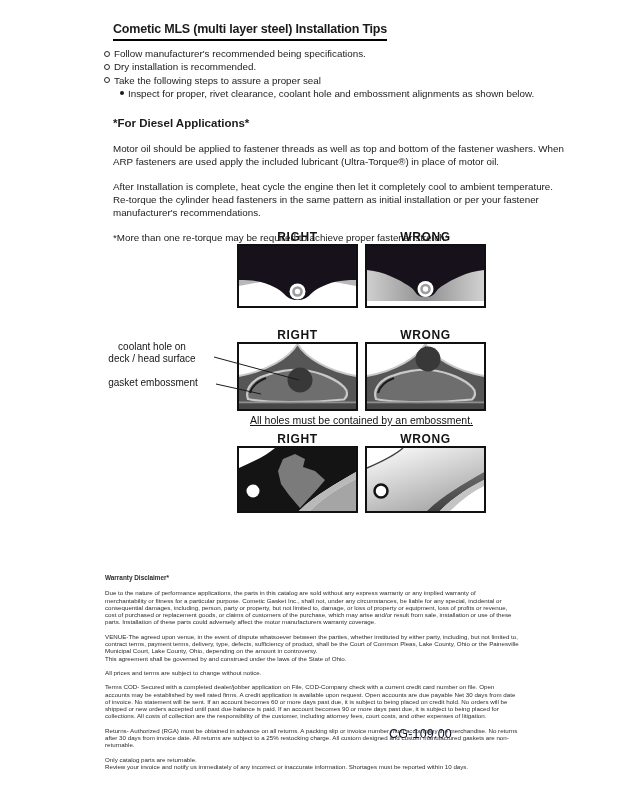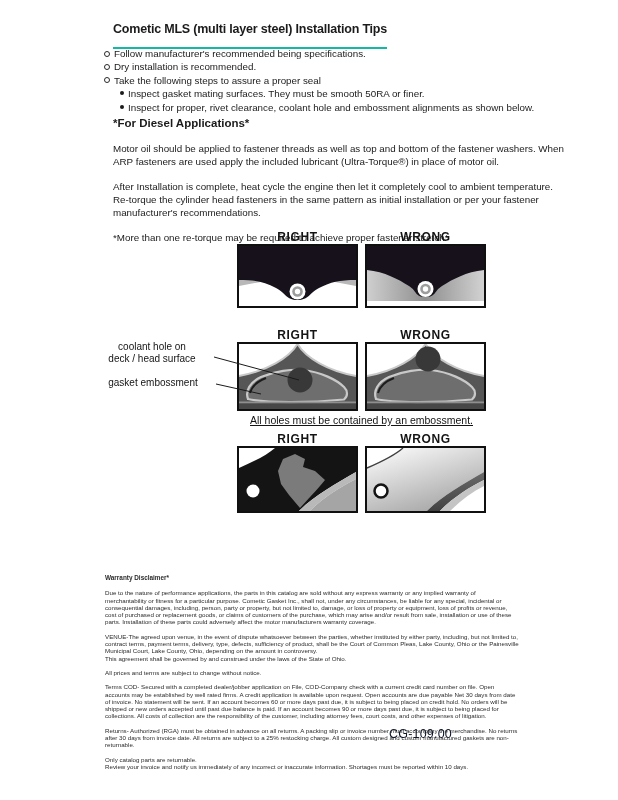--- a/index.html
+++ b/index.html
@@ -6,21 +6,21 @@
   body {
     width:618px; height:800px; background:#ffffff; position:relative;
     font-family:"Liberation Sans","DejaVu Sans",sans-serif; color:#1b1b1b;
     overflow:hidden;
   }
   .abs { position:absolute; }
 
   
   #title {
     left:113px; top:22px; font-size:12.5px; font-weight:bold; letter-spacing:-0.2px;
-    border-bottom:2px solid #14b8a6; padding-bottom:11px; display:inline-block;
+    border-bottom:2px solid #000000; padding-bottom:3px; display:inline-block;
   }
   #bullets { left:104px; top:47px; width:470px; font-size:9.8px; line-height:13.4px; }
   .bullet { display:flex; align-items:flex-start; }
   .b-circ {
     flex:0 0 auto; width:4px; height:4px; border:1.1px solid #2a2a2a; border-radius:50%;
     margin:3.6px 4px 0 0;
   }
   .sub { margin-left:16px; }
   .b-dot {
     flex:0 0 auto; width:4px; height:4px; background:#1a1a1a; border-radius:50%;
@@ -69,24 +69,20 @@
     <span class="b-circ"></span>
     <span>Follow manufacturer's recommended being specifications.</span>
   </div>
   <div class="bullet">
     <span class="b-circ"></span>
     <span>Dry installation is recommended.</span>
   </div>
   <div class="bullet">
     <span class="b-circ"></span>
     <span>Take the following steps to assure a proper seal</span>
-  </div>
-  <div class="bullet sub">
-    <span class="b-dot"></span>
-    <span>Inspect gasket mating surfaces.  They must be smooth 50RA or finer.</span>
   </div>
   <div class="bullet sub">
     <span class="b-dot"></span>
     <span>Inspect for proper, rivet clearance, coolant hole and embossment alignments as shown below.</span>
   </div>
 </div>
 
 <div class="abs" id="diesel">
   <h2>*For Diesel Applications*</h2>
   <p>Motor oil should be applied to fastener threads as well as top and bottom of the fastener washers. When ARP fasteners are used apply the included lubricant (Ultra-Torque®) in place of motor oil.</p>

